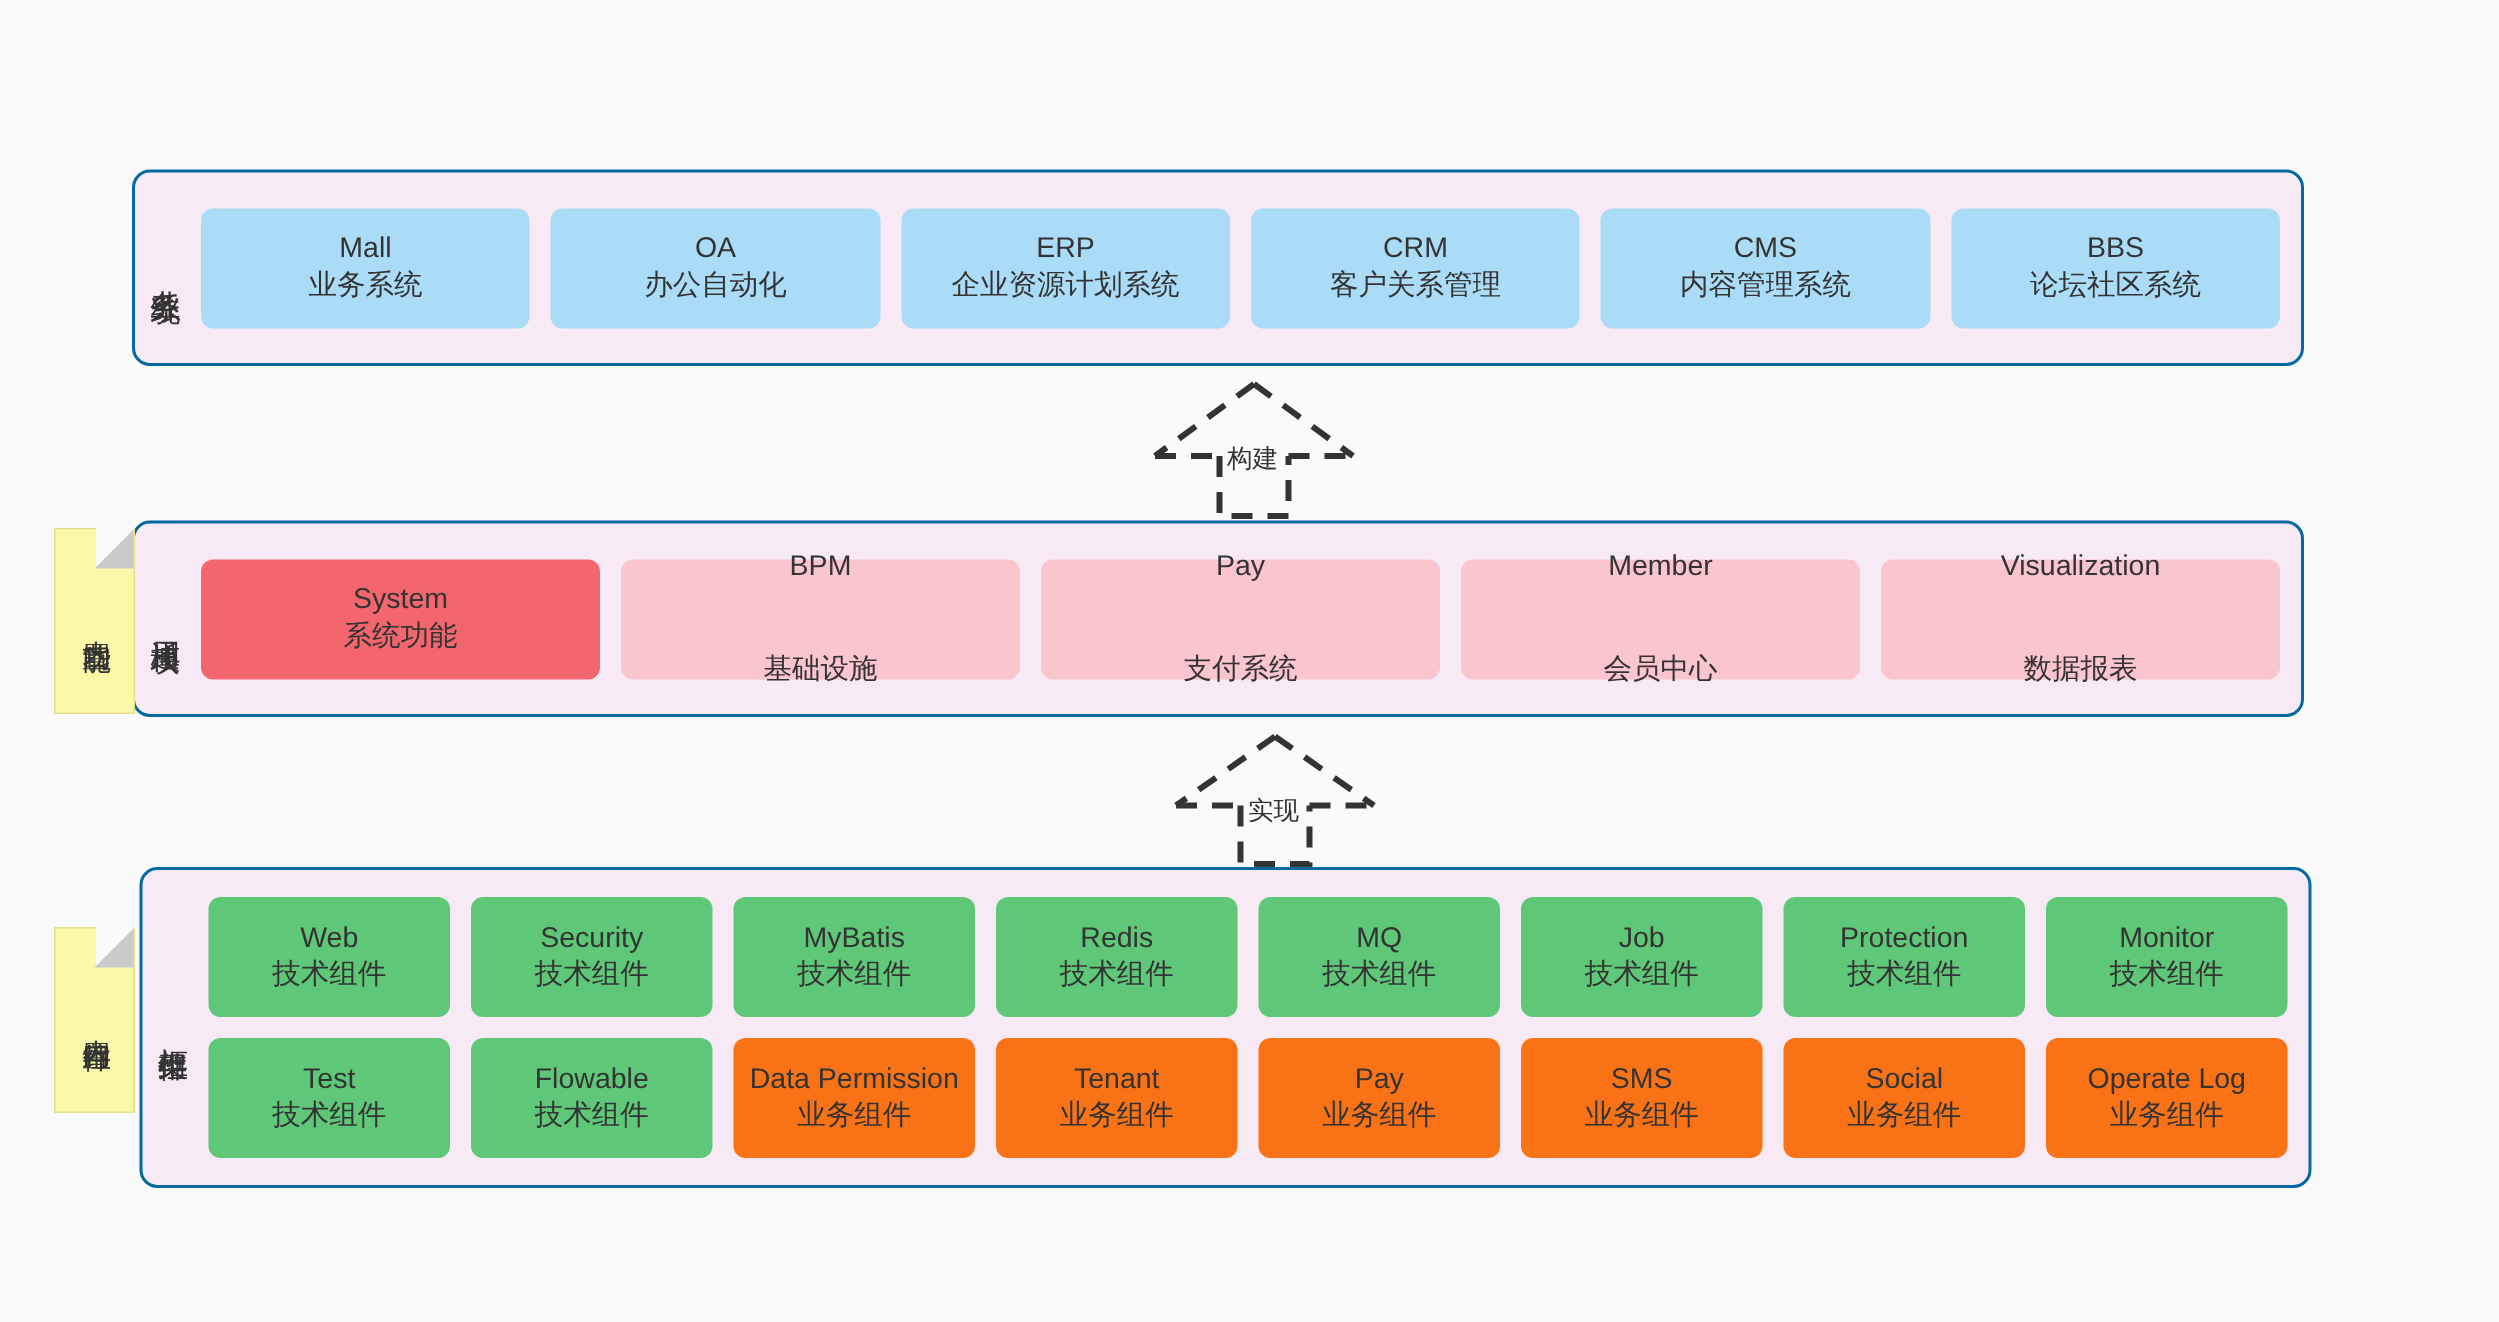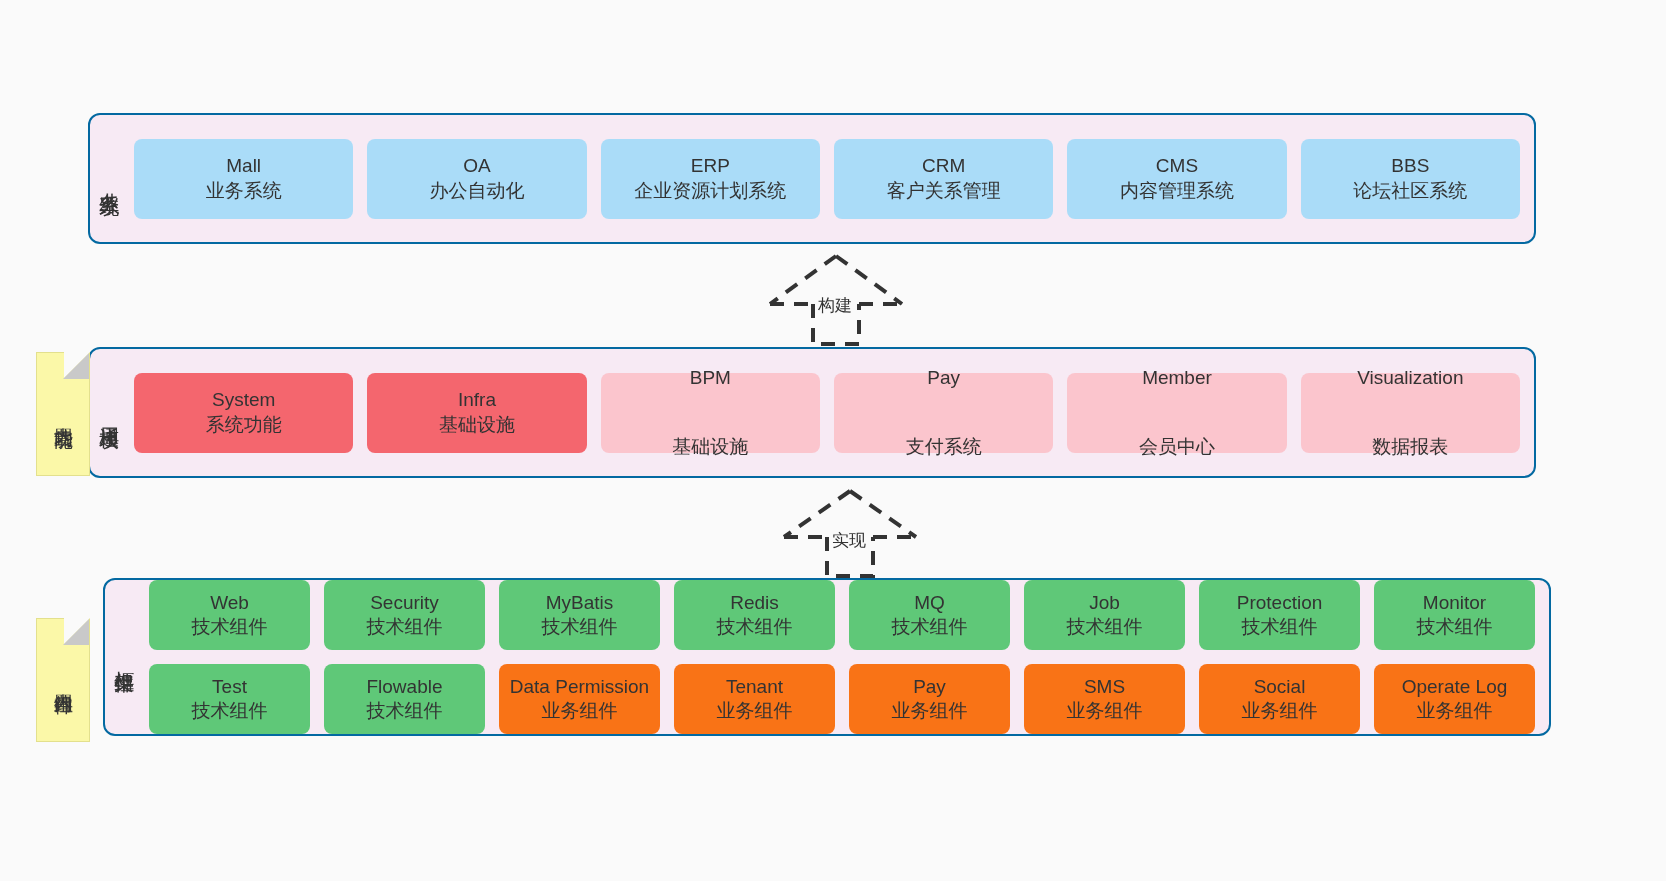--- a/index.html
+++ b/index.html
@@ -89,21 +89,21 @@
   .c-green      { background: #5fc878; }
   .c-greenlight { background: #f97316; }
 
   
   #layer-business { left: 88px;  top: 113px; width: 1448px; height: 131px; }
   #layer-business .card-row { height: 80px; }
 
   #layer-modules  { left: 88px;  top: 347px; width: 1448px; height: 131px; }
   #layer-modules .card-row { height: 80px; }
 
-  #layer-framework{ left: 103px;  top: 578px; width: 1448px; height: 158px; }
+  #layer-framework{ left: 93px;  top: 578px; width: 1448px; height: 214px; }
   #layer-framework .card-row { height: 80px; }
 
   
   .note {
     position: absolute;
     width: 52px;
     background: #fbf8a8;
     border: 1px solid #e3e08d;
     display: flex;
     align-items: center;
@@ -213,24 +213,20 @@
   </div>
 
   <div class="layer" id="layer-modules">
     <div class="layer-title">通用模块</div>
     <div class="layer-body">
       <div class="card-row">
         <div class="card c-red">
           <span class="ct">System</span>
           <span class="cs">系统功能</span>
         </div>
-        <div class="card c-red">
-          <span class="ct">Infra</span>
-          <span class="cs">基础设施</span>
-        </div>
         <div class="card c-pink">
           <span class="ct">BPM</span>
           <span class="cs">基础设施</span>
         </div>
         <div class="card c-pink">
           <span class="ct">Pay</span>
           <span class="cs">支付系统</span>
         </div>
         <div class="card c-pink">
           <span class="ct">Member</span>

